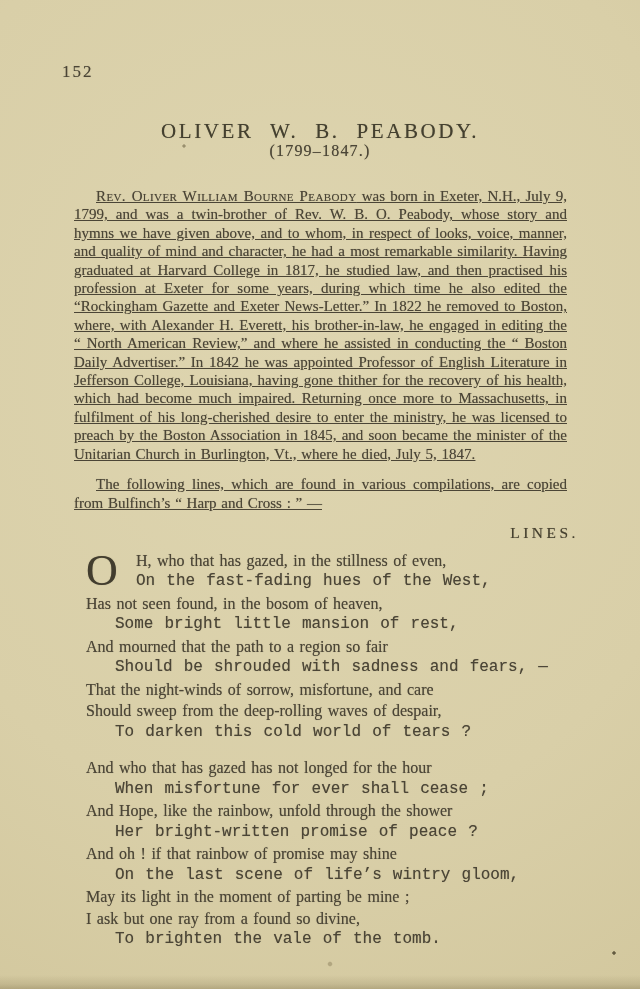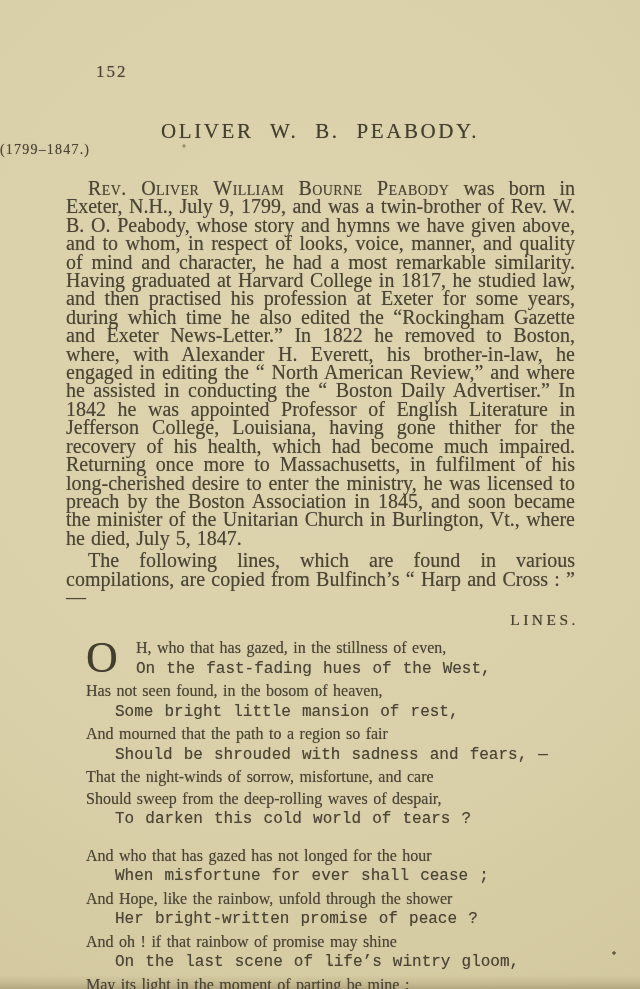--- a/index.html
+++ b/index.html
@@ -26,21 +26,20 @@
   }
   .softink { text-shadow: 0 0 0.7px rgba(75,69,54,0.55); }
 
   
   .header {
     position: absolute;
     top: 61px;
     left: 62px;
     right: 62px;
     height: 22px;
-    margin-left: 34px;
   }
   .page-number {
     position: absolute;
     left: 0;
     top: 1px;
     font-size: 17px;
     letter-spacing: 2px;
   }
   .running-title {
     position: absolute;
@@ -64,39 +63,40 @@
     font-size: 21px;
     letter-spacing: 2.6px;
     word-spacing: 9px;
     color: #44402f;
   }
   .article-dates {
     position: absolute;
     top: 142px;
     left: 0;
     right: 0;
-    text-align: left;
-    font-size: 14px;
+    text-align: center;
+    font-size: 16px;
     letter-spacing: 1.2px;
   }
 
   
   .content {
     position: absolute;
     top: 175px;
     left: 62px;
     width: 517px;
   }
   .bio, .note {
-    margin: 4px;
-    font-size: 20px;
+    margin: 12px;
+    font-size: 15px;
     line-height: 18.4px;
     text-align: justify;
     text-indent: 22px;
     word-spacing: 1px;
+    text-decoration: underline;
   }
   .sc { font-variant: small-caps; letter-spacing: 0.4px; }
 
   .poem-heading {
     margin: 5px 0 0 0;
     text-align: right;
     font-size: 15.5px;
     letter-spacing: 3.5px;
     font-weight: normal;
     color: #46412f;

